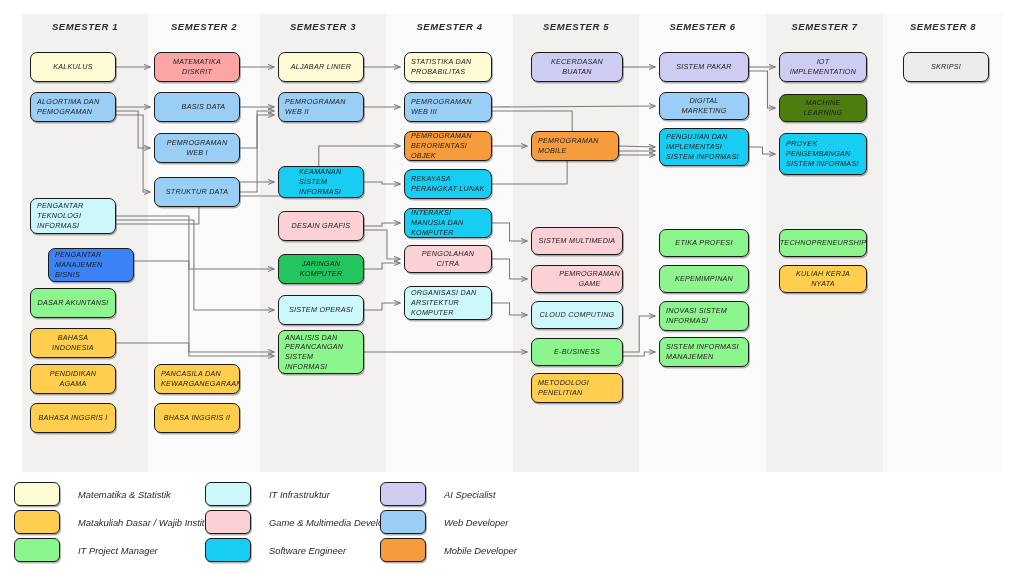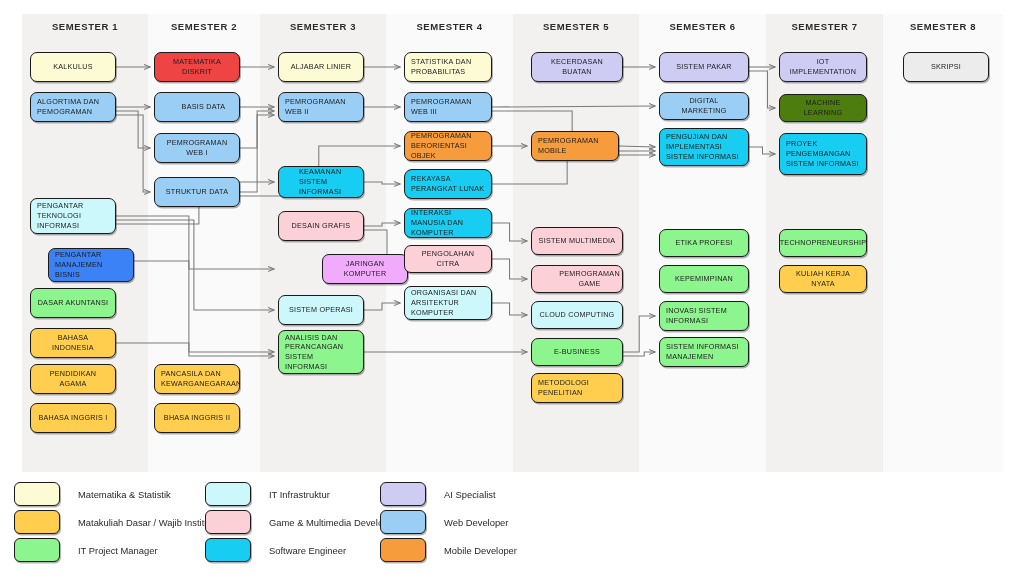--- a/index.html
+++ b/index.html
@@ -1,21 +1,21 @@
 <!DOCTYPE html>
 <html><head>
 <meta charset="utf-8">
 <style>
   html,body{margin:0;padding:0;}
   body{
     width:1024px;height:574px;background:#ffffff;
     font-family:"Liberation Sans","DejaVu Sans",sans-serif;
     position:relative;overflow:hidden;
   }
-  #canvas{position:absolute;left:0;top:0;width:851px;height:574px;}
+  #canvas{position:absolute;left:0;top:0;width:851px;height:574px;font-style:italic;}
   .band{position:absolute;top:14px;height:458px;}
   .band.dark{background:#f2f1ef;}
   .band.light{background:#fafafa;}
   .band-header{
     position:absolute;top:14px;height:24px;
     display:flex;align-items:center;justify-content:center;
     font-size:9.5px;font-weight:bold;letter-spacing:.6px;color:#2b2b2b;
     text-transform:uppercase;
   }
   svg#wires{position:absolute;left:0;top:0;width:1024px;height:574px;pointer-events:none;}
@@ -115,31 +115,31 @@
 
   <div id="nodes">
       <div class="node center" style="left: 30px; top: 52px; width: 86px; height: 30px; background: rgb(252, 251, 212);">KALKULUS</div>
       <div class="node left" style="left: 30px; top: 92px; width: 86px; height: 30px; background: rgb(155, 206, 245);">ALGORTIMA DAN PEMOGRAMAN</div>
       <div class="node left" style="left: 30px; top: 198px; width: 86px; height: 36px; background: rgb(204, 247, 251);">PENGANTAR TEKNOLOGI INFORMASI</div>
       <div class="node left" style="left: 30px; top: 248px; width: 86px; height: 34px; background: #3b82f6; margin-left: 18px;">PENGANTAR MANAJEMEN BISNIS</div>
       <div class="node center" style="left: 30px; top: 288px; width: 86px; height: 30px; background: rgb(141, 245, 141);">DASAR AKUNTANSI</div>
       <div class="node center" style="left: 30px; top: 328px; width: 86px; height: 30px; background: rgb(255, 206, 79);">BAHASA INDONESIA</div>
       <div class="node center" style="left: 30px; top: 364px; width: 86px; height: 30px; background: rgb(255, 206, 79);">PENDIDIKAN AGAMA</div>
       <div class="node center" style="left: 30px; top: 403px; width: 86px; height: 30px; background: rgb(255, 206, 79);">BAHASA INGGRIS I</div>
-      <div class="node center" style="left: 154px; top: 52px; width: 86px; height: 30px; background: #ef4444;">MATEMATIKA DISKRIT</div>
+      <div class="node center" style="left: 154px; top: 52px; width: 86px; height: 30px; background: #fca5a5;">MATEMATIKA DISKRIT</div>
       <div class="node center" style="left: 154px; top: 92px; width: 86px; height: 30px; background: rgb(155, 206, 245); padding-left: 19px;">BASIS DATA</div>
       <div class="node center" style="left: 154px; top: 133px; width: 86px; height: 30px; background: rgb(155, 206, 245);">PEMROGRAMAN WEB I</div>
       <div class="node center" style="left: 154px; top: 177px; width: 86px; height: 30px; background: rgb(155, 206, 245);">STRUKTUR DATA</div>
       <div class="node left" style="left: 154px; top: 364px; width: 86px; height: 30px; background: rgb(255, 206, 79);">PANCASILA DAN KEWARGANEGARAAN</div>
       <div class="node center" style="left: 154px; top: 403px; width: 86px; height: 30px; background: rgb(255, 206, 79);">BHASA INGGRIS II</div>
       <div class="node center" style="left: 278px; top: 52px; width: 86px; height: 30px; background: rgb(252, 251, 212);">ALJABAR LINIER</div>
       <div class="node left" style="left: 278px; top: 92px; width: 86px; height: 30px; background: rgb(155, 206, 245);">PEMROGRAMAN WEB II</div>
       <div class="node left" style="left: 278px; top: 166px; width: 86px; height: 32px; background: rgb(24, 205, 242); padding-left: 20px;">KEAMANAN SISTEM INFORMASI</div>
       <div class="node center" style="left: 278px; top: 211px; width: 86px; height: 30px; background: rgb(251, 208, 214);">DESAIN GRAFIS</div>
-      <div class="node center" style="left: 278px; top: 254px; width: 86px; height: 30px; background: #f0abfc; margin-left: 44px;">JARINGAN KOMPUTER</div>
+      <div class="node center" style="left: 278px; top: 254px; width: 86px; height: 30px; background: #22c55e;">JARINGAN KOMPUTER</div>
       <div class="node center" style="left: 278px; top: 295px; width: 86px; height: 30px; background: rgb(204, 247, 251);">SISTEM OPERASI</div>
       <div class="node left" style="left: 278px; top: 330px; width: 86px; height: 44px; background: rgb(141, 245, 141);">ANALISIS DAN PERANCANGAN SISTEM INFORMASI</div>
       <div class="node left" style="left: 404px; top: 52px; width: 88px; height: 30px; background: rgb(252, 251, 212);">STATISTIKA DAN PROBABILITAS</div>
       <div class="node left" style="left: 404px; top: 92px; width: 88px; height: 30px; background: rgb(155, 206, 245);">PEMROGRAMAN WEB III</div>
       <div class="node left" style="left: 404px; top: 131px; width: 88px; height: 30px; background: rgb(247, 156, 60);">PEMROGRAMAN BERORIENTASI OBJEK</div>
       <div class="node left" style="left: 404px; top: 169px; width: 88px; height: 30px; background: rgb(24, 205, 242); border-radius: 8px;">REKAYASA PERANGKAT LUNAK</div>
       <div class="node left" style="left: 404px; top: 208px; width: 88px; height: 30px; background: rgb(24, 205, 242);">INTERAKSI MANUSIA DAN KOMPUTER</div>
       <div class="node center" style="left: 404px; top: 245px; width: 88px; height: 28px; background: rgb(251, 208, 214);">PENGOLAHAN CITRA</div>
       <div class="node left" style="left: 404px; top: 286px; width: 88px; height: 34px; background: rgb(204, 247, 251); border-radius: 7px;">ORGANISASI DAN ARSITEKTUR KOMPUTER</div>
       <div class="node center" style="left: 531px; top: 52px; width: 92px; height: 30px; background: rgb(207, 204, 244);">KECERDASAN BUATAN</div>

